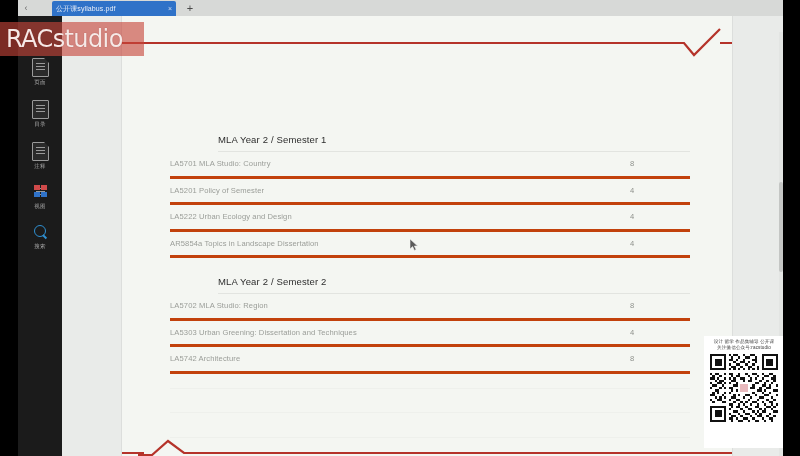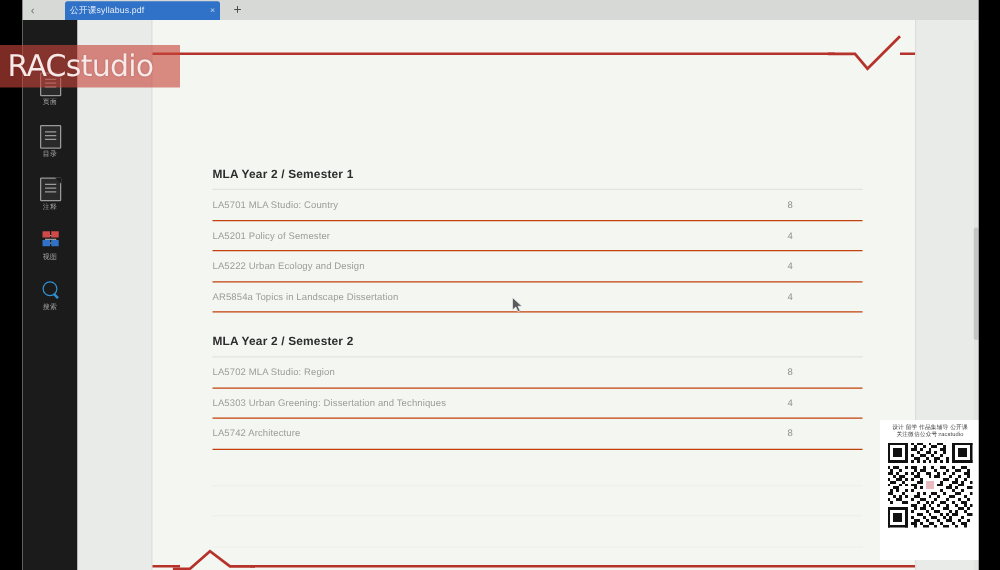--- a/index.html
+++ b/index.html
@@ -213,31 +213,32 @@
   #botchev svg { display:block; }
 
   
   #doc {
     position: absolute;
     left: 48px; top: 118px;
     width: 520px;
   }
   .sec-head {
     font-size: 9.5px;
-    font-weight: bold;
+    font-weight: normal;
     color: #2d2d2d;
     letter-spacing: .15px;
     padding: 0 0 6px 0;
     border-bottom: 1px solid #e2e4e0;
+    margin-left: 48px;
   }
   .course-row {
     display: flex;
     align-items: center;
     height: 23.5px;
-    border-bottom: 1px solid #c2410c;
+    border-bottom: 3px solid #c2410c;
     font-size: 7.6px;
     color: #9a9d98;
     letter-spacing: .1px;
   }
   .course-row .cname { flex: 1; }
   .course-row .cred  {
     width: 60px;
     text-align: left;
     padding-left: 36px;
     color: #8f928d;
@@ -258,21 +259,21 @@
   #cursor {
     position: absolute;
     left: 288px; top: 221px;
     width: 9px; height: 12px;
     pointer-events: none;
   }
 
   
   #watermark {
     position: absolute;
-    left: 0px; top: 36px;
+    left: 0px; top: 22px;
     width: 144px; height: 34px;
     background: rgba(198, 70, 58, 0.62);
     display: flex;
     align-items: center;
     padding-left: 6px;
     box-sizing: border-box;
   }
   #wm-text {
     font-family: "DejaVu Sans", sans-serif;
     font-size: 24px;

